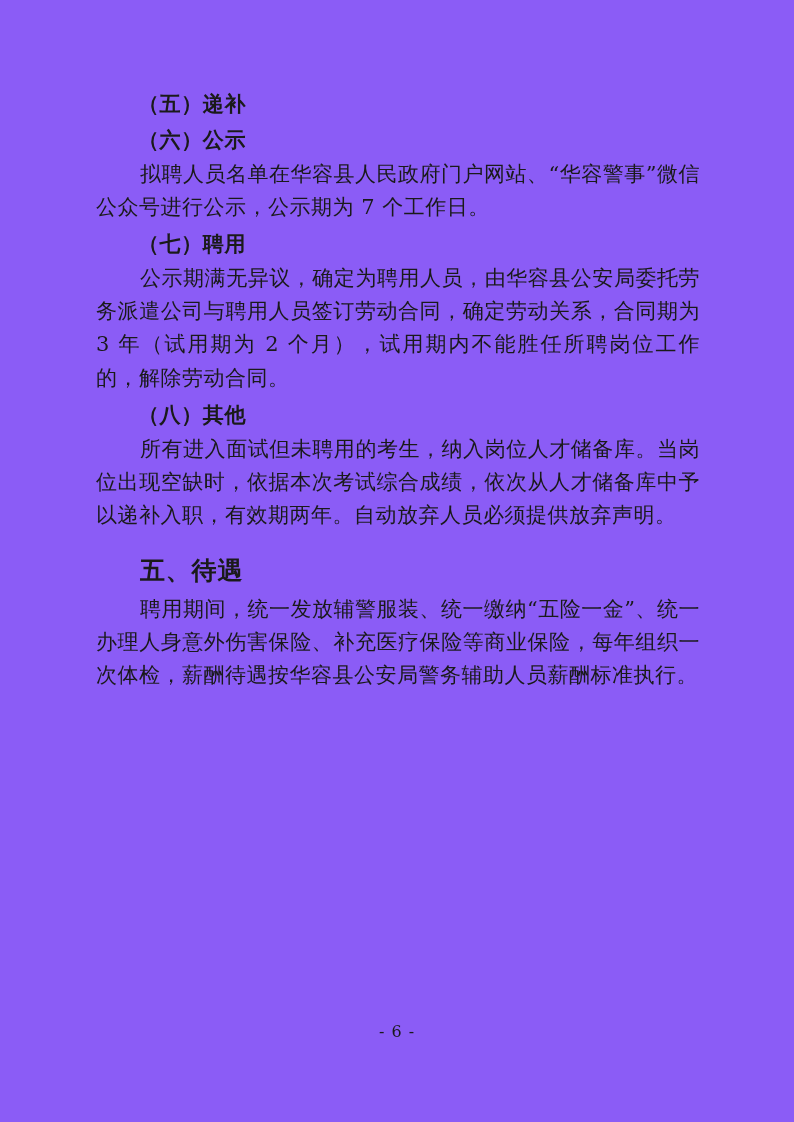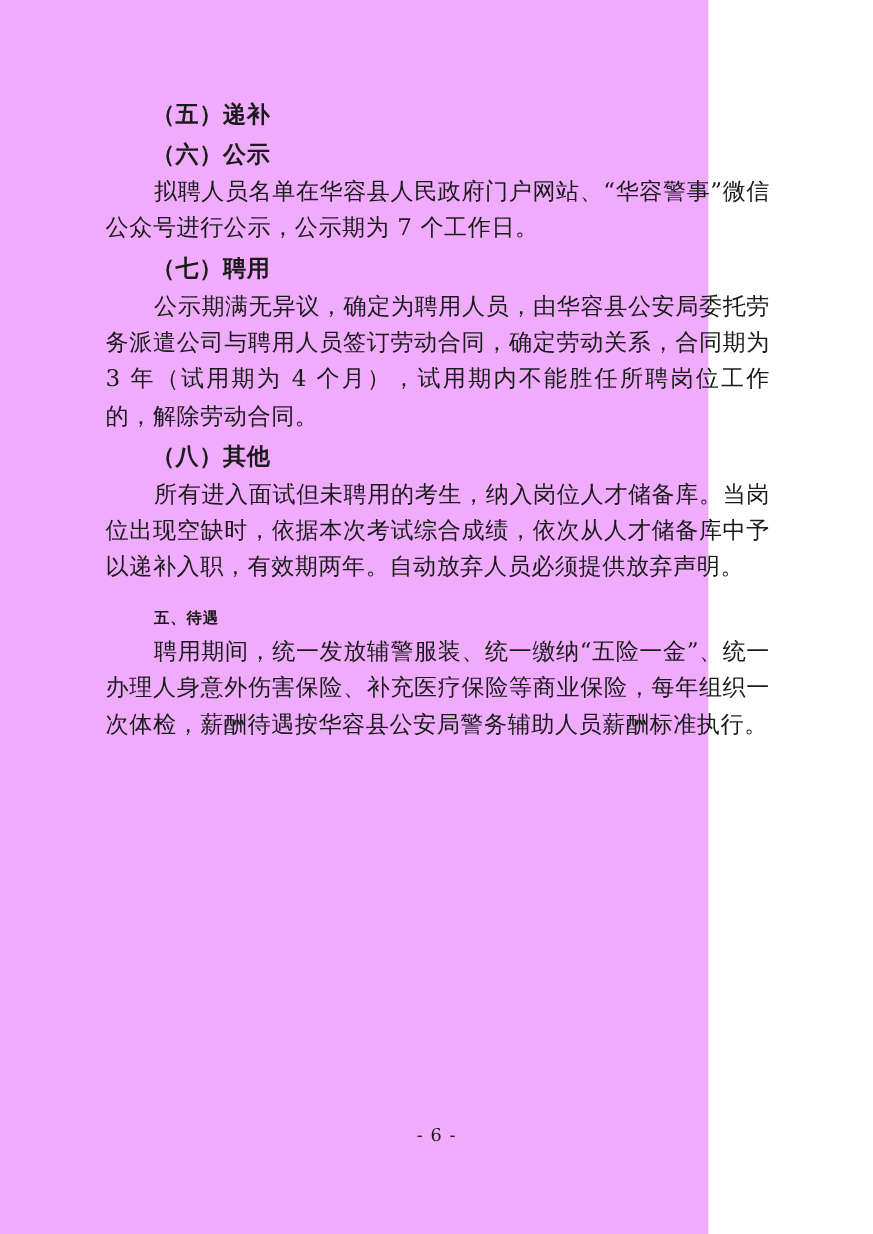--- a/index.html
+++ b/index.html
@@ -12,23 +12,23 @@
     height: 1122px;
     font-family: "DejaVu Serif", "Liberation Serif", serif;
     color: #1a1a1a;
     position: relative;
     overflow: hidden;
   }
   .page {
     position: absolute;
     left: 0;
     top: 0;
-    width: 644px;
+    width: 794px;
     height: 1122px;
-    background: #f0abfc;
+    background: #8b5cf6;
   }
   .content {
     position: absolute;
     left: 96px;
     top: 88px;
     width: 604px;
   }
   .heading {
     font-size: 21px;
     font-weight: bold;
@@ -42,21 +42,21 @@
     font-size: 21px;
     line-height: 1.58;
     letter-spacing: 0.5px;
     text-indent: 44px;
     margin: 0 0 2px 0;
     text-align: justify;
     text-justify: inter-ideograph;
     font-family: "DejaVu Serif", "Liberation Serif", serif;
   }
   .section-heading {
-    font-size: 14px;
+    font-size: 25px;
     font-weight: bold;
     line-height: 1.55;
     letter-spacing: 0.8px;
     text-indent: 44px;
     margin: 20px 0 2px 0;
   }
   .block {
     margin-bottom: 4px;
   }
   .footer {
@@ -81,21 +81,21 @@
       <p class="heading">（五）递补</p>
     </div>
 
     <div class="block">
       <p class="heading">（六）公示</p>
       <p class="para">拟聘人员名单在华容县人民政府门户网站、“华容警事”微信公众号进行公示，公示期为 7 个工作日。</p>
     </div>
 
     <div class="block">
       <p class="heading">（七）聘用</p>
-      <p class="para">公示期满无异议，确定为聘用人员，由华容县公安局委托劳务派遣公司与聘用人员签订劳动合同，确定劳动关系，合同期为 3 年（试用期为 4 个月），试用期内不能胜任所聘岗位工作的，解除劳动合同。</p>
+      <p class="para">公示期满无异议，确定为聘用人员，由华容县公安局委托劳务派遣公司与聘用人员签订劳动合同，确定劳动关系，合同期为 3 年（试用期为 2 个月），试用期内不能胜任所聘岗位工作的，解除劳动合同。</p>
     </div>
 
     <div class="block">
       <p class="heading">（八）其他</p>
       <p class="para">所有进入面试但未聘用的考生，纳入岗位人才储备库。当岗位出现空缺时，依据本次考试综合成绩，依次从人才储备库中予以递补入职，有效期两年。自动放弃人员必须提供放弃声明。</p>
     </div>
 
     <div class="block">
       <p class="section-heading">五、待遇</p>
       <p class="para">聘用期间，统一发放辅警服装、统一缴纳“五险一金”、统一办理人身意外伤害保险、补充医疗保险等商业保险，每年组织一次体检，薪酬待遇按华容县公安局警务辅助人员薪酬标准执行。</p>

